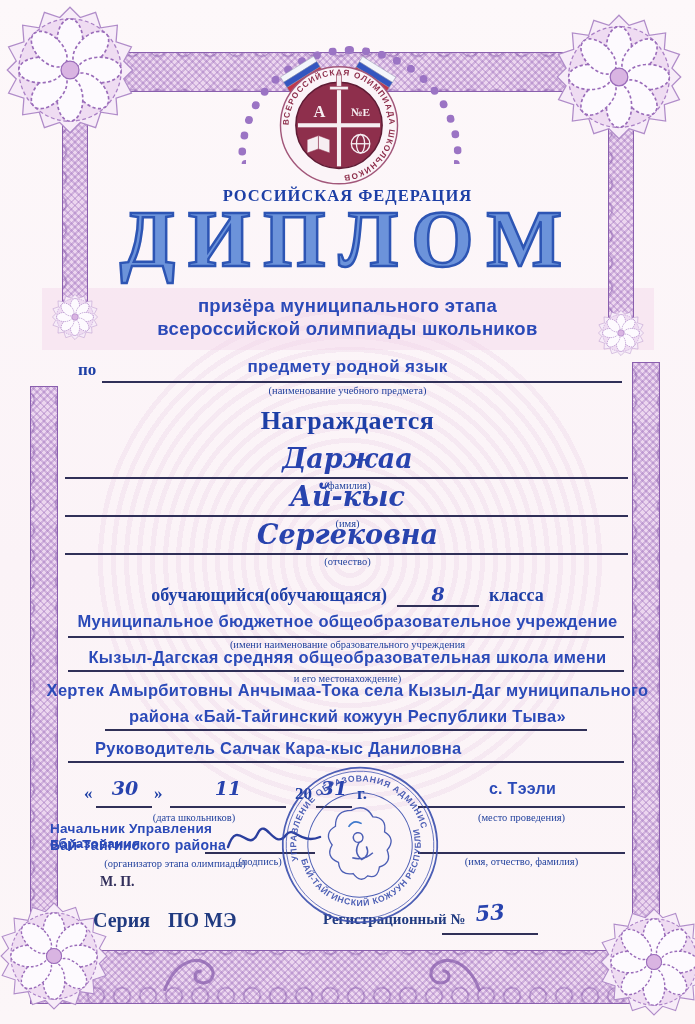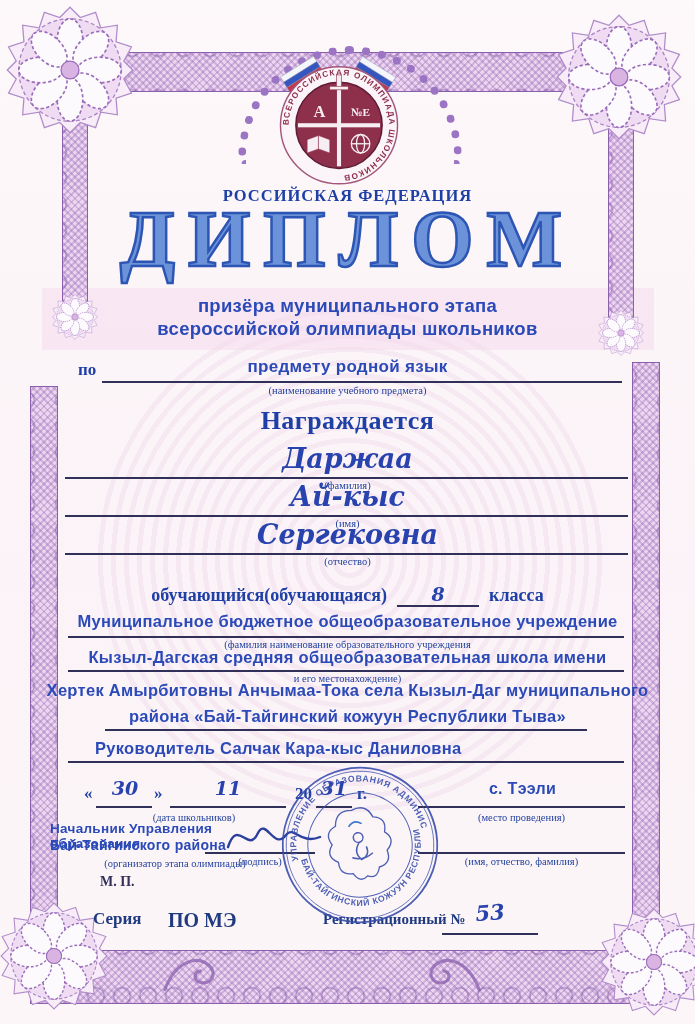--- a/index.html
+++ b/index.html
@@ -193,21 +193,21 @@
   <div class="cap ctr" style="top:556px;">(отчество)</div>
 
   <div class="abs ctr grade-row">
     <span class="serif-bold grade-label">обучающийся(обучающаяся)</span>
     <span class="grade-box"><span class="hand" style="font-size:19px;">8</span></span>
     <span class="serif-bold grade-label">класса</span>
   </div>
 
   <div class="abs ctr stamp-font school-line" style="top:612px;">Муниципальное бюджетное общеобразовательное учреждение</div>
   <div class="rule" style="left:68px;top:636px;width:556px;"></div>
-  <div class="cap ctr" style="top:639px;">(фамилия наименование образовательного учреждения</div>
+  <div class="cap ctr" style="top:639px;">(имени наименование образовательного учреждения</div>
 
   <div class="abs ctr stamp-font school-line" style="top:648px;">Кызыл-Дагская средняя общеобразовательная школа имени</div>
   <div class="rule" style="left:68px;top:670px;width:556px;"></div>
   <div class="cap ctr" style="top:673px;">и его местонахождение)</div>
 
   <div class="abs ctr stamp-font school-line" style="top:681px;">Хертек Амырбитовны Анчымаа-Тока села Кызыл-Даг муниципального</div>
 
   <div class="abs ctr stamp-font school-line" style="top:707px;">района «Бай-Тайгинский кожуун Республики Тыва»</div>
   <div class="rule" style="left:105px;top:729px;width:482px;"></div>
 
@@ -261,19 +261,19 @@
     </text>
     <path d="M85 48 q16 -4 20 12 q14 4 8 18 q10 10 -2 19 q2 14 -12 15 q-5 12 -14 6 q-9 6 -14 -6 q-14 -1 -12 -15 q-12 -9 -2 -19 q-6 -14 8 -18 q4 -16 20 -12 z" fill="none" stroke="#3a4fae" stroke-width="1.4"></path>
     <g stroke="#3a4fae" fill="none" stroke-width="1.6">
       <path d="M78 64 q7 -7 14 0" stroke="#2a6cc8"></path>
       <circle cx="85" cy="77" r="5"></circle>
       <path d="M85 82 q-9 9 -2 18 q10 -2 8 -12"></path>
       <path d="M74 96 q11 6 22 0"></path>
     </g>
   </svg>
 
-  <div class="abs serif-bold" style="left:93px;top:909px;font-size:17px;color:#203a80;">Серия</div>
+  <div class="abs serif-bold" style="left:93px;top:909px;font-size:20px;color:#203a80;">Серия</div>
   <div class="abs serif-bold" style="left:168px;top:909px;font-size:20px;color:#203a80;">ПО МЭ</div>
   <div class="abs serif-bold" style="left:323px;top:911px;font-size:15px;color:#203a80;">Регистрационный №</div>
   <div class="rule" style="left:442px;top:933px;width:96px;"></div>
   <div class="abs hand" style="left:448px;top:900px;width:84px;text-align:center;font-size:21px;transform:rotate(-4deg);">53</div>
 
 </div>
 
 </body></html>

